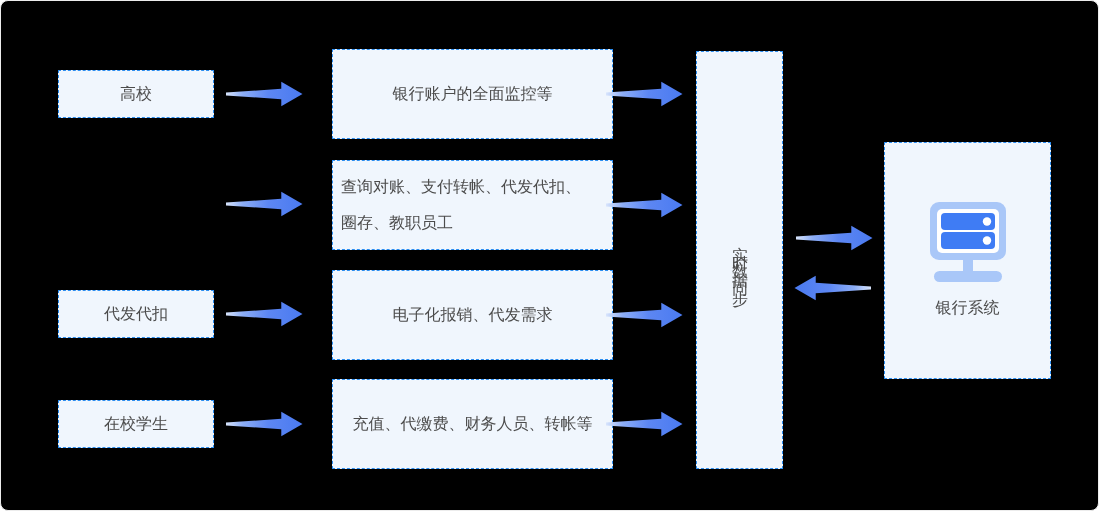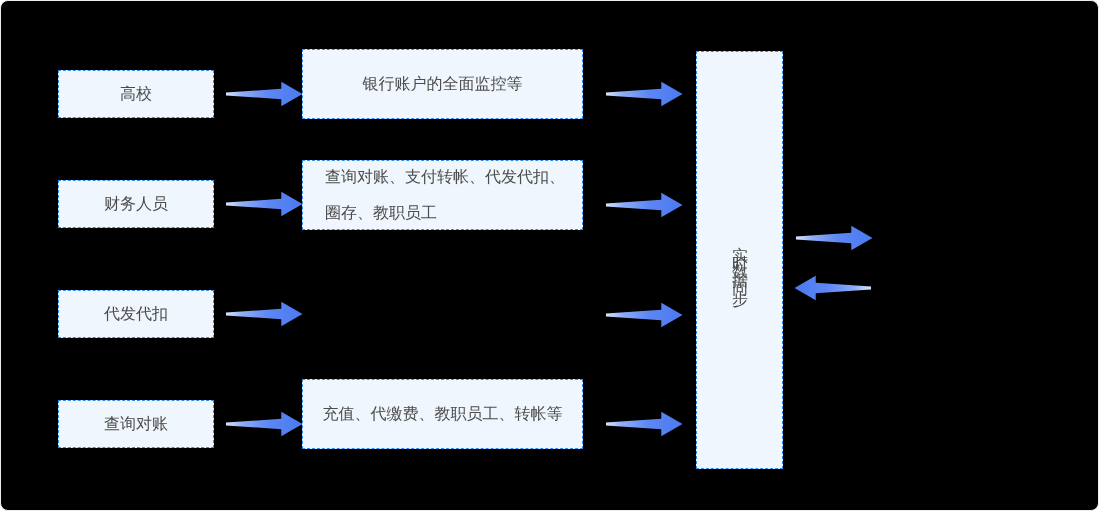--- a/index.html
+++ b/index.html
@@ -18,26 +18,26 @@
     background:#f0f6fd;
     box-sizing:border-box;
     color:#4c4c4c;
     font-size:16px;
   }
   .actor{
     left:57px;width:156px;height:48px;
     display:flex;align-items:center;justify-content:center;
   }
   .mid{
-    left:301px;width:281px;height:70px;
+    left:331px;width:281px;height:90px;
     display:flex;align-items:center;justify-content:center;
   }
   .mid.multiline{
     flex-direction:column;align-items:flex-start;justify-content:center;
-    padding:0 10px 0 22px;
+    padding:0 10px 0 8px;
   }
   .mid.multiline .line{line-height:36px;white-space:nowrap;}
   .sync{
     left:695px;top:50px;width:87px;height:418px;
     display:flex;align-items:center;justify-content:center;
   }
   .sync .vtext{
     writing-mode:vertical-lr;
     letter-spacing:9px;
     font-size:16px;
@@ -68,23 +68,22 @@
       <stop offset="0.22" stop-color="#8cadf6"></stop>
       <stop offset="0.55" stop-color="#5d87f3"></stop>
       <stop offset="1" stop-color="#4a7af0"></stop>
     </linearGradient>
   </defs>
 </svg>
 
 <div class="canvas">
 
   <div class="dbox actor" style="top:69px">高校</div>
-  <div class="dbox actor" style="top:179px">财务人员</div>
   <div class="dbox actor" style="top:289px">代发代扣</div>
-  <div class="dbox actor" style="top:399px">查询对账</div>
+  <div class="dbox actor" style="top:399px">在校学生</div>
 
   <div class="arrow" style="left:225px;top:79px">
       <svg viewBox="0 0 78 28">
         <polygon points="0,12.6 56,8.8 56,1.5 77.5,14 56,26.5 56,19.2 0,15.4" fill="url(#agR)"></polygon>
       </svg>
     </div>
   <div class="arrow" style="left:225px;top:189px">
       <svg viewBox="0 0 78 28">
         <polygon points="0,12.6 56,8.8 56,1.5 77.5,14 56,26.5 56,19.2 0,15.4" fill="url(#agR)"></polygon>
       </svg>
@@ -98,21 +97,22 @@
       <svg viewBox="0 0 78 28">
         <polygon points="0,12.6 56,8.8 56,1.5 77.5,14 56,26.5 56,19.2 0,15.4" fill="url(#agR)"></polygon>
       </svg>
     </div>
 
   <div class="dbox mid" style="top:48px">银行账户的全面监控等</div>
   <div class="dbox mid multiline" style="top:159px">
     <span class="line">查询对账、支付转帐、代发代扣、</span>
     <span class="line">圈存、教职员工</span>
   </div>
-  <div class="dbox mid" style="top:378px">充值、代缴费、教职员工、转帐等</div>
+  <div class="dbox mid" style="top:269px">电子化报销、代发需求</div>
+  <div class="dbox mid" style="top:378px">充值、代缴费、财务人员、转帐等</div>
 
   <div class="arrow" style="left:605px;top:79px">
       <svg viewBox="0 0 78 28">
         <polygon points="0,12.6 56,8.8 56,1.5 77.5,14 56,26.5 56,19.2 0,15.4" fill="url(#agR)"></polygon>
       </svg>
     </div>
   <div class="arrow" style="left:605px;top:190px">
       <svg viewBox="0 0 78 28">
         <polygon points="0,12.6 56,8.8 56,1.5 77.5,14 56,26.5 56,19.2 0,15.4" fill="url(#agR)"></polygon>
       </svg>
@@ -136,14 +136,27 @@
       <svg viewBox="0 0 78 28">
         <polygon points="0,12.6 56,8.8 56,1.5 77.5,14 56,26.5 56,19.2 0,15.4" fill="url(#agR)"></polygon>
       </svg>
     </div>
   <div class="arrow" style="left:793px;top:273px">
       <svg viewBox="0 0 78 28">
         <polygon points="78,12.6 22,8.8 22,1.5 0.5,14 22,26.5 22,19.2 78,15.4" fill="url(#agL)"></polygon>
       </svg>
     </div>
 
+  <div class="dbox bank">
+    <svg width="80" height="80" viewBox="0 0 80 80">
+      <rect x="2" y="0" width="76" height="58" rx="9" fill="#a9c7f8"></rect>
+      <rect x="9" y="7" width="62" height="44" rx="5" fill="#ffffff"></rect>
+      <rect x="13" y="11" width="54" height="17" rx="4" fill="#3f7cf4"></rect>
+      <circle cx="59" cy="19.5" r="4.2" fill="#ffffff"></circle>
+      <rect x="13" y="30" width="54" height="17" rx="4" fill="#3f7cf4"></rect>
+      <circle cx="59" cy="38.5" r="4.2" fill="#ffffff"></circle>
+      <rect x="35" y="58" width="10" height="13" fill="#a9c7f8"></rect>
+      <rect x="6" y="69" width="68" height="11" rx="5.5" fill="#a9c7f8"></rect>
+    </svg>
+    <span class="label">银行系统</span>
+  </div>
 
 </div>
 
 </body></html>

